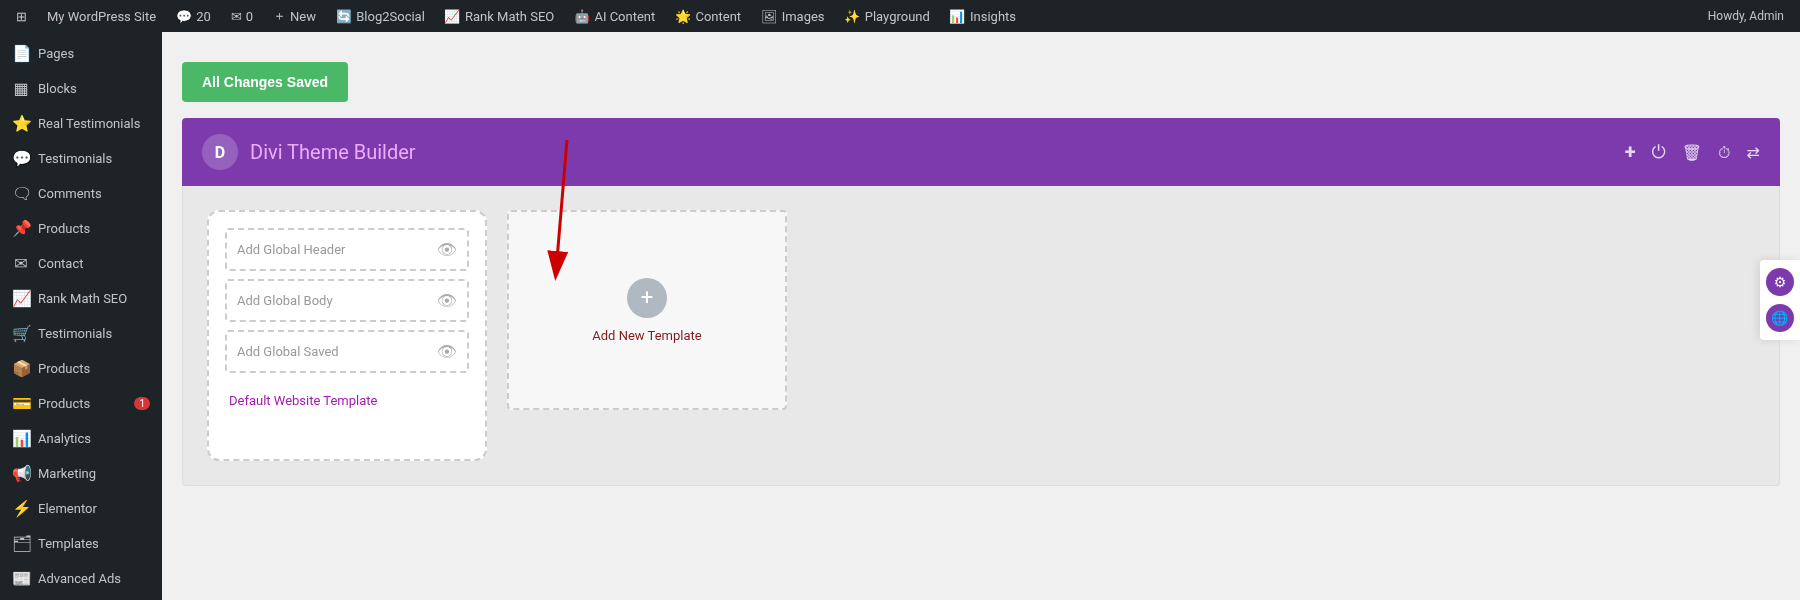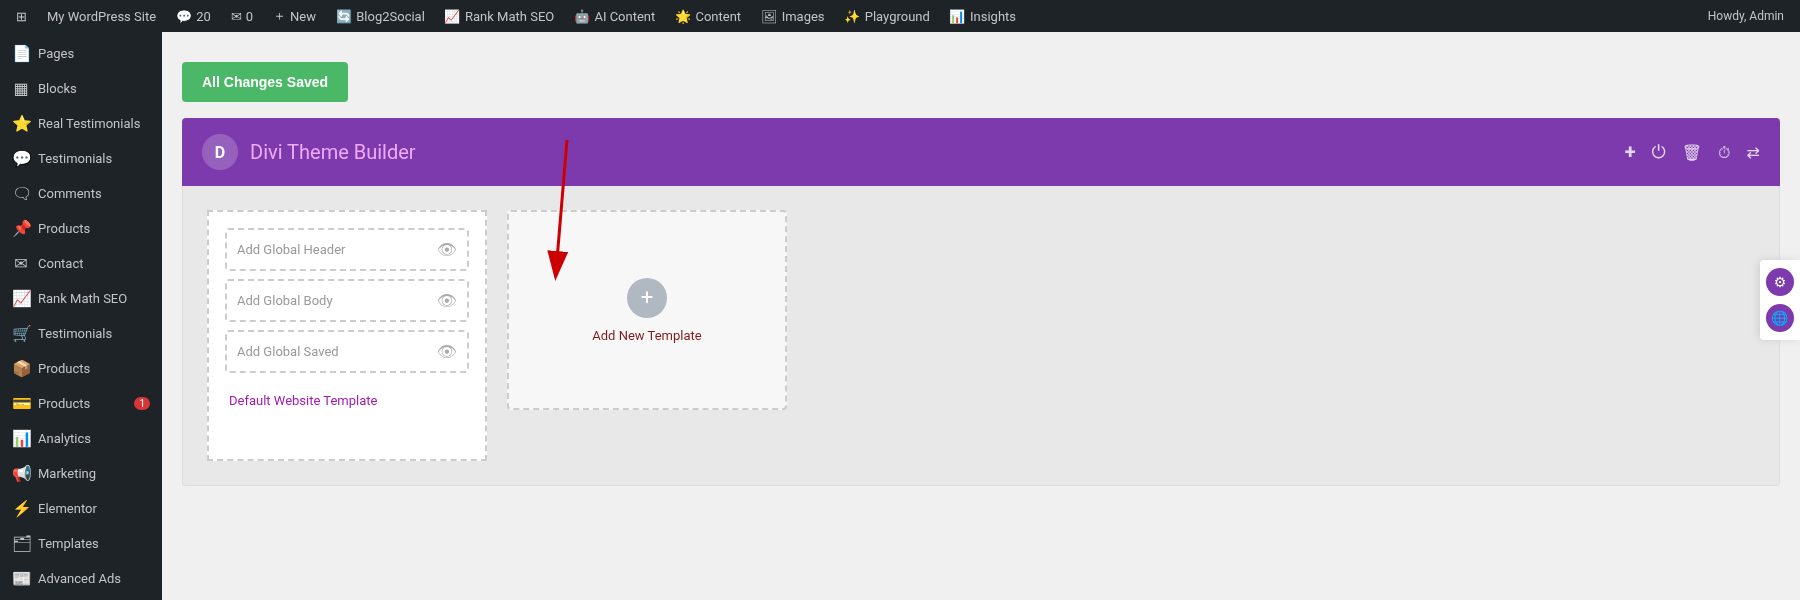--- a/index.html
+++ b/index.html
@@ -132,21 +132,21 @@
       display: flex;
       gap: 20px;
       min-height: 300px;
       border-radius: 0 0 4px 4px;
     }
 
     
     .template-card {
       background: #fff;
       border: 2px dashed #ccc;
-      border-radius: 0;
+      border-radius: 12px;
       padding: 16px;
       width: 280px;
       flex-shrink: 0;
     }
     .template-row {
       border: 2px dashed #ccc;
       border-radius: 3px;
       padding: 10px;
       margin-bottom: 8px;
       display: flex;

